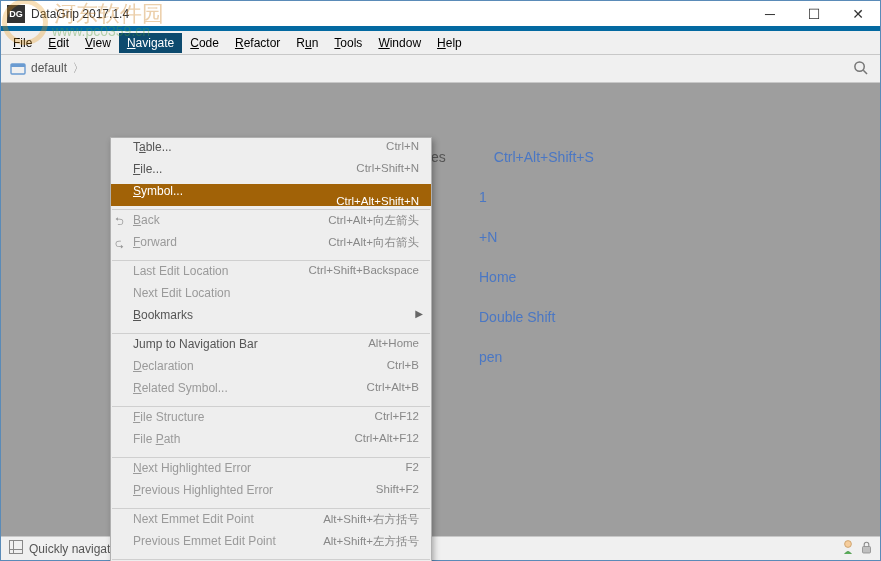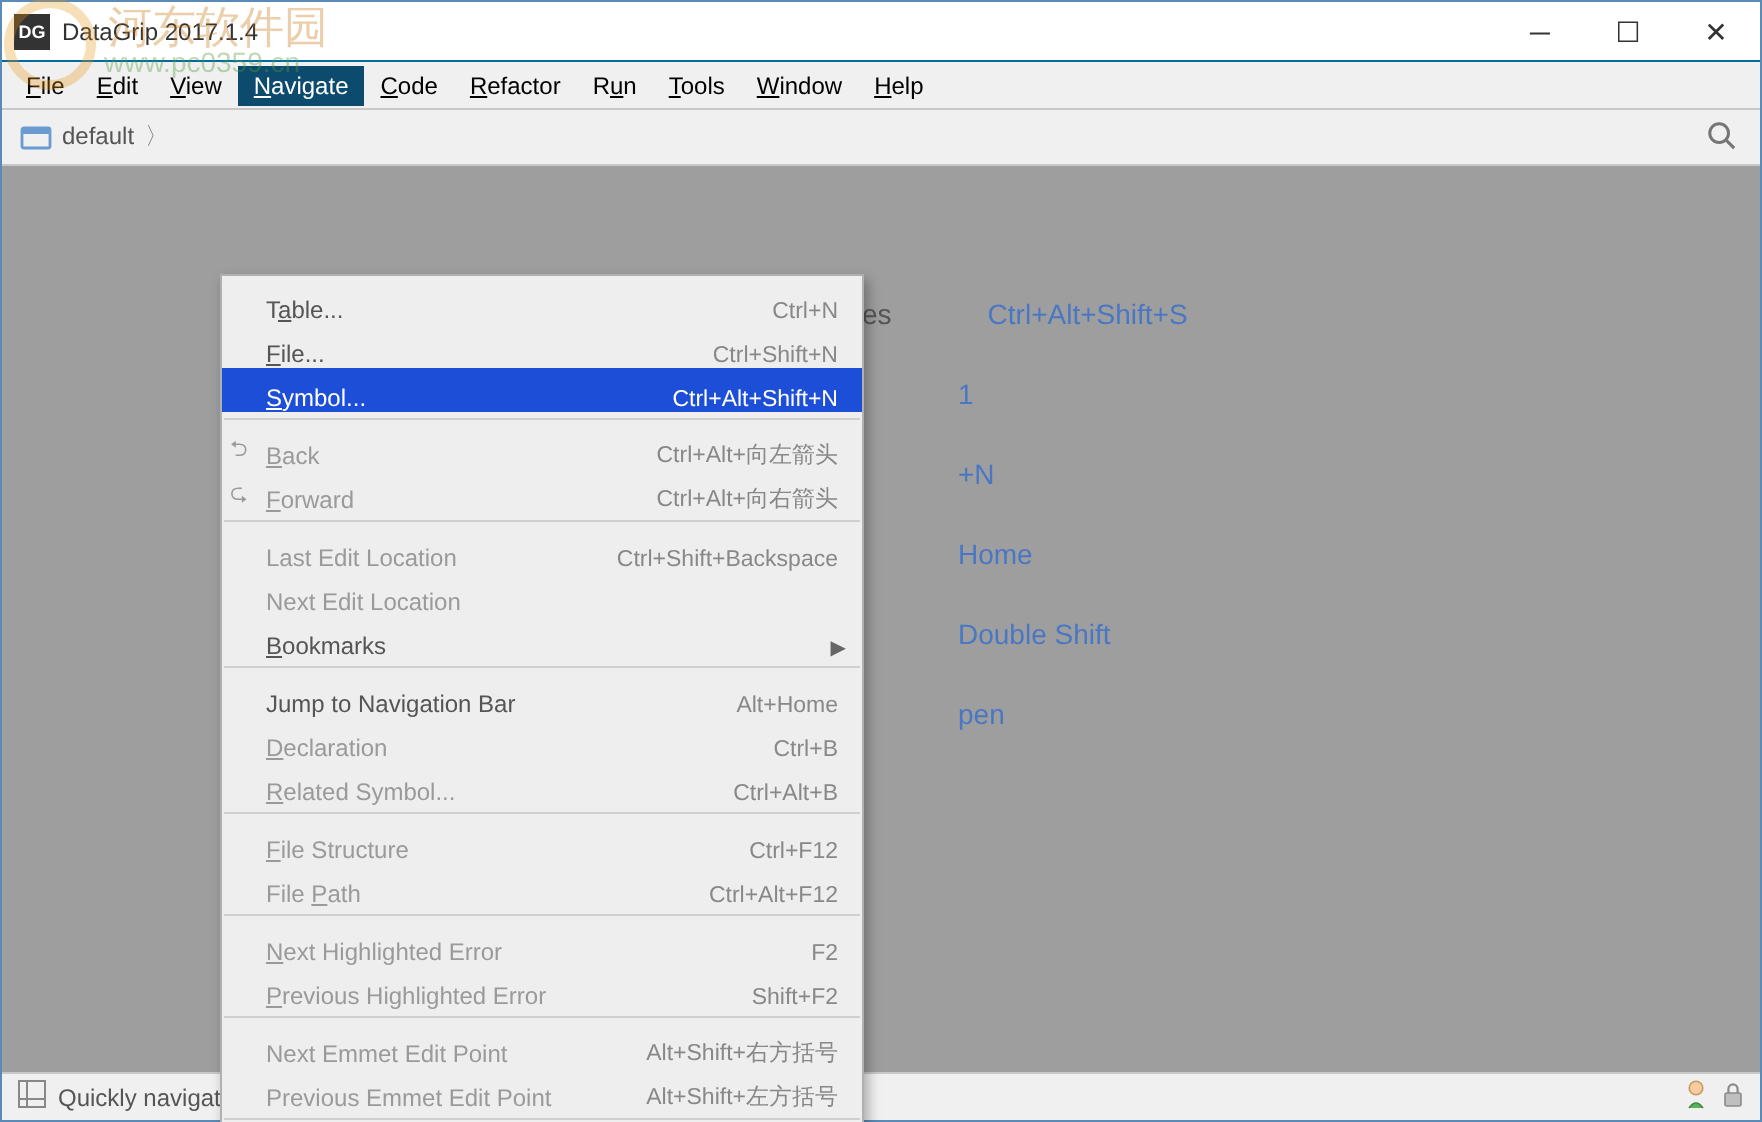--- a/index.html
+++ b/index.html
@@ -1,21 +1,21 @@
 <!DOCTYPE html>
 <html><head>
 <meta charset="utf-8">
 <style>
 * { margin: 0; padding: 0; box-sizing: border-box; font-family: "Segoe UI", Tahoma, sans-serif; }
 body { width: 881px; height: 561px; background: #8a8a8a; position: relative; overflow: hidden; display: flex; flex-direction: column; }
 
 .outer-frame { border: 1px solid #5a8bb8; background: #fff; width: 100%; height: 100%; display: flex; flex-direction: column; }
 
 
-.titlebar { height: 30px; background: #fff; display: flex; align-items: center; padding: 0 0 0 6px; border-bottom: 1px solid #0369a1; }
+.titlebar { height: 30px; background: #fff; display: flex; align-items: center; padding: 0 0 0 6px; border-bottom: 5px solid #0369a1; }
 .app-icon { width: 18px; height: 18px; background: #333; color: #fff; font-size: 9px; font-weight: bold; display: flex; align-items: center; justify-content: center; margin-right: 6px; }
 .title-text { font-size: 12px; color: #333; flex: 1; }
 .win-controls { display: flex; }
 .win-btn { width: 44px; height: 30px; display: flex; align-items: center; justify-content: center; font-size: 14px; color: #333; cursor: pointer; }
 
 
 .menubar { height: 24px; background: #f0f0f0; border-bottom: 1px solid #c8c8c8; display: flex; align-items: center; padding: 0 4px; font-size: 12px; }
 .menubar-item { padding: 3px 8px; cursor: pointer; }
 .menubar-item.active { background: #0c4a6e; color: #fff; }
 .menubar-item .mnemonic { text-decoration: underline; }
@@ -32,23 +32,23 @@
 .main { flex: 1; background: #9e9e9e; position: relative; }
 
 
 .hints { position: absolute; left: 430px; top: 54px; font-size: 14px; line-height: 40px; }
 .hints .row { display: flex; gap: 42px; }
 .hints .label { color: #555; margin-right: 6px; }
 .hints .shortcut { color: #4a77c4; }
 
 
 .dropdown { position: absolute; left: 109px; top: 54px; width: 322px; background: #eeeeee; border: 1px solid #b0b0b0; box-shadow: 2px 3px 6px rgba(0,0,0,0.3); font-size: 12px; padding: 2px 0; }
-.dropdown .item { display: flex; align-items: flex-end; height: 22px; padding: 0 12px 0 22px; color: #555; position: relative; }
+.dropdown .item { display: flex; align-items: flex-start; height: 22px; padding: 0 12px 0 22px; color: #555; position: relative; }
 .dropdown .item.disabled { color: #9a9a9a; }
-.dropdown .item.highlighted { background: #1d4ed8; color: #fff; }
+.dropdown .item.highlighted { background: #a16207; color: #fff; }
 .dropdown .item .label { flex: 1; }
 .dropdown .item .label .mnemonic { text-decoration: underline; }
 .dropdown .item.disabled .label .mnemonic { text-decoration: underline; }
 .dropdown .item .shortcut { color: #888; font-size: 11.5px; }
 .dropdown .item.highlighted .shortcut { color: #fff; margin-top: 11px; }
 .dropdown .item .submenu-arrow { position: absolute; right: 8px; color: #666; font-size: 10px; }
 .dropdown .item .back-icon { position: absolute; left: 4px; font-size: 11px; color: #9a9a9a; }
 .dropdown .sep { height: 1px; background: #cfcfcf; margin: 3px 1px; }
 
 

